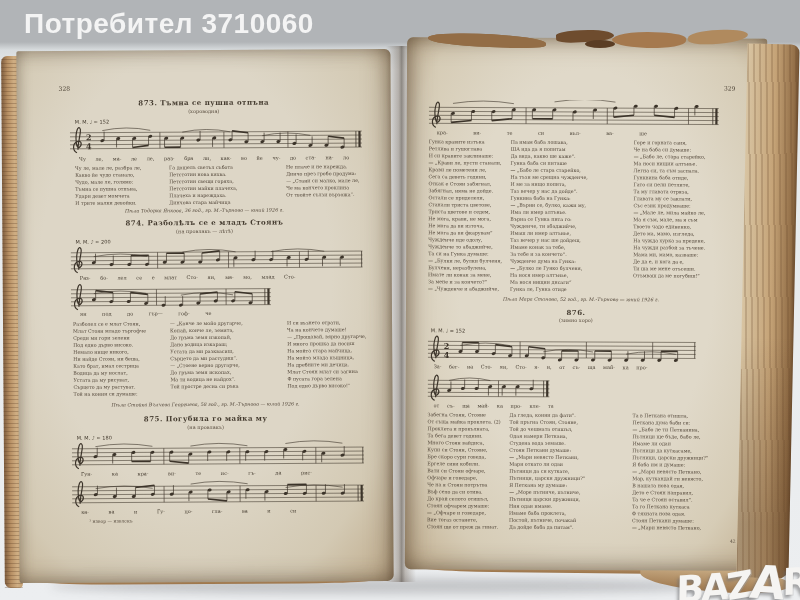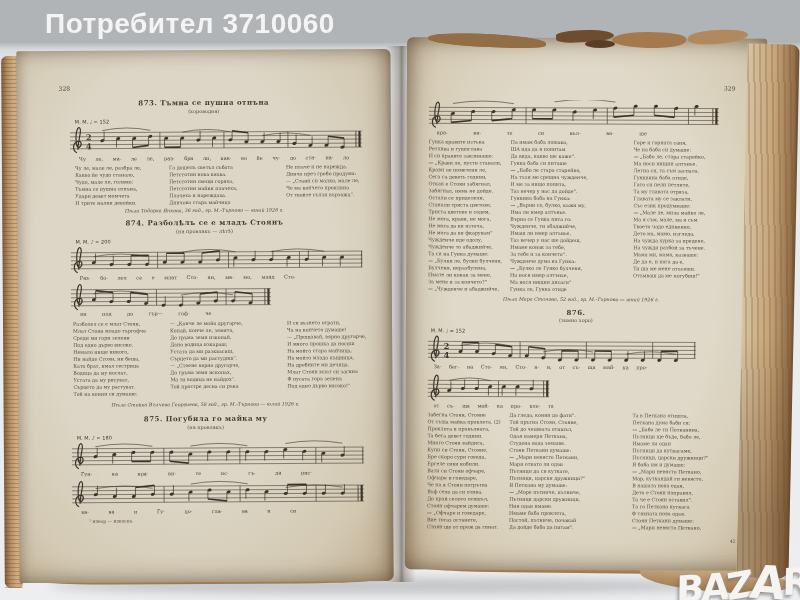--- a/index.html
+++ b/index.html
@@ -1,19 +1,19 @@
 <!DOCTYPE html>
 <html><head>
 <meta charset="utf-8">
 <style>
   html,body{margin:0;padding:0;}
   .scene{position:relative;width:800px;height:600px;overflow:hidden;
     background:linear-gradient(180deg,#b1b4b7 0px,#b1b4b7 42px,#d8dcde 50px,#e7eaec 70px,#eceef0 100%);
     font-family:"DejaVu Serif",serif;}
-  .watermark-user{position:absolute;left:45px;top:8px;font-family:"Liberation Sans","DejaVu Sans",sans-serif;
+  .watermark-user{position:absolute;left:24px;top:8px;font-family:"Liberation Sans","DejaVu Sans",sans-serif;
     font-weight:700;font-size:28px;letter-spacing:.5px;color:rgba(253,253,253,.88);}
   
   .edge-left{position:absolute;left:3px;top:56px;width:18px;height:532px;border-radius:6px 0 4px 6px;
     background:linear-gradient(90deg,#7d5c3e,#b78f63 35%,#cfae83 70%,#c4a176);transform:rotate(-.4deg);}
   .edge-left:after{content:"";position:absolute;inset:0;
     background:repeating-linear-gradient(0deg,rgba(90,60,35,.30) 0 1px,transparent 1px 4px);}
   .page{position:absolute;box-sizing:border-box;}
   .page-left{left:18px;top:50px;width:374px;height:532px;transform:rotate(-.35deg);border-radius:2px 6px 6px 3px;
     background:radial-gradient(ellipse at 45% 42%,#ddd6c6 50%,#d3c9b3 78%,#c2b092 96%);
     box-shadow:inset -16px 0 24px -14px rgba(75,55,35,.55),inset 8px 0 16px -9px rgba(75,55,35,.40),

